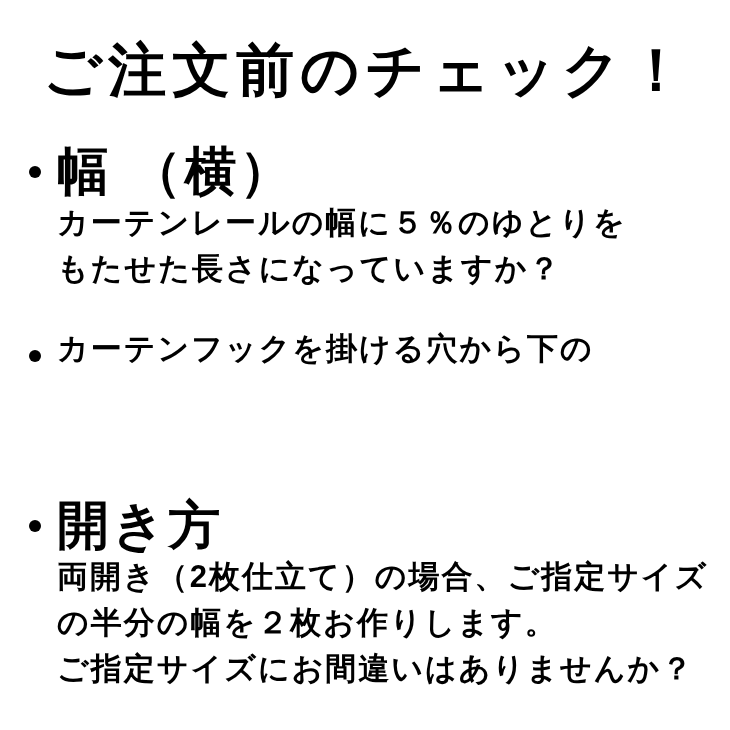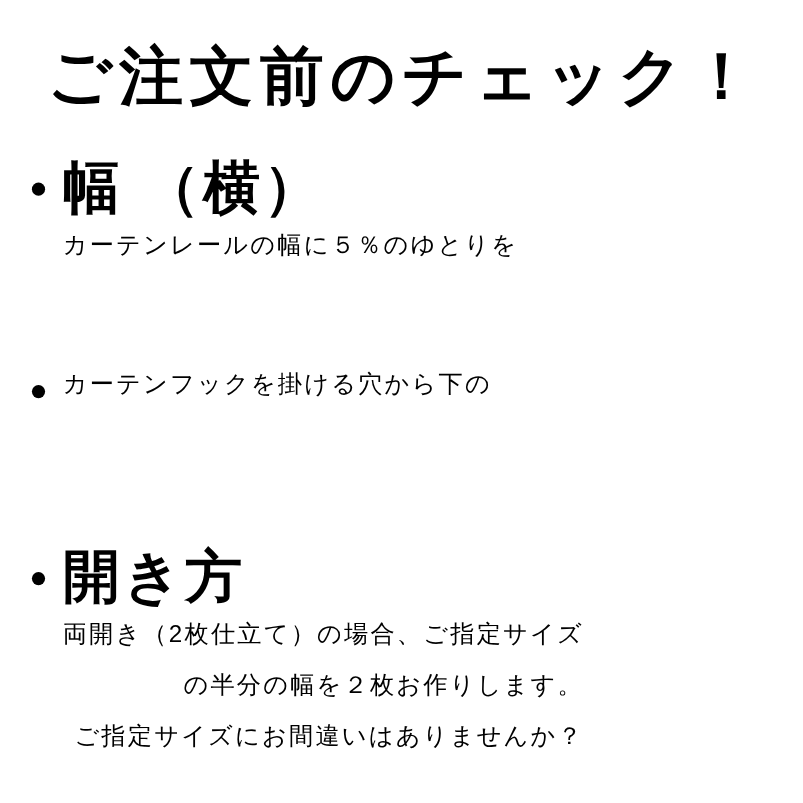--- a/index.html
+++ b/index.html
@@ -47,39 +47,39 @@
   .heading {
     margin: 0;
     font-size: 52px;
     line-height: 58px;
     font-weight: 600;
     letter-spacing: 3px;
     white-space: nowrap;
   }
   .line {
     margin: 0;
-    font-size: 22px;
+    font-size: 31px;
     line-height: 46px;
-    font-weight: 400;
+    font-weight: 700;
     letter-spacing: 2px;
     white-space: nowrap;
-    text-align: right;
   }
 </style>
 </head>
 <body style="background: rgb(255, 255, 255); color: rgb(0, 0, 0);">
 
 <div class="page">
 
   <h1 class="title">ご注文前のチェック！</h1>
 
   <section class="item item-1">
     <span class="dot"></span>
     <h2 class="heading">幅 （横）</h2>
     <p class="line">カーテンレールの幅に５％のゆとりを</p>
+    <p class="line">もたせた長さになっていますか？</p>
   </section>
 
   <section class="item item-2">
     <span class="dot"></span>
     <p class="line">カーテンフックを掛ける穴から下の</p>
   </section>
 
   <section class="item item-3">
     <span class="dot"></span>
     <h2 class="heading">開き方</h2>

